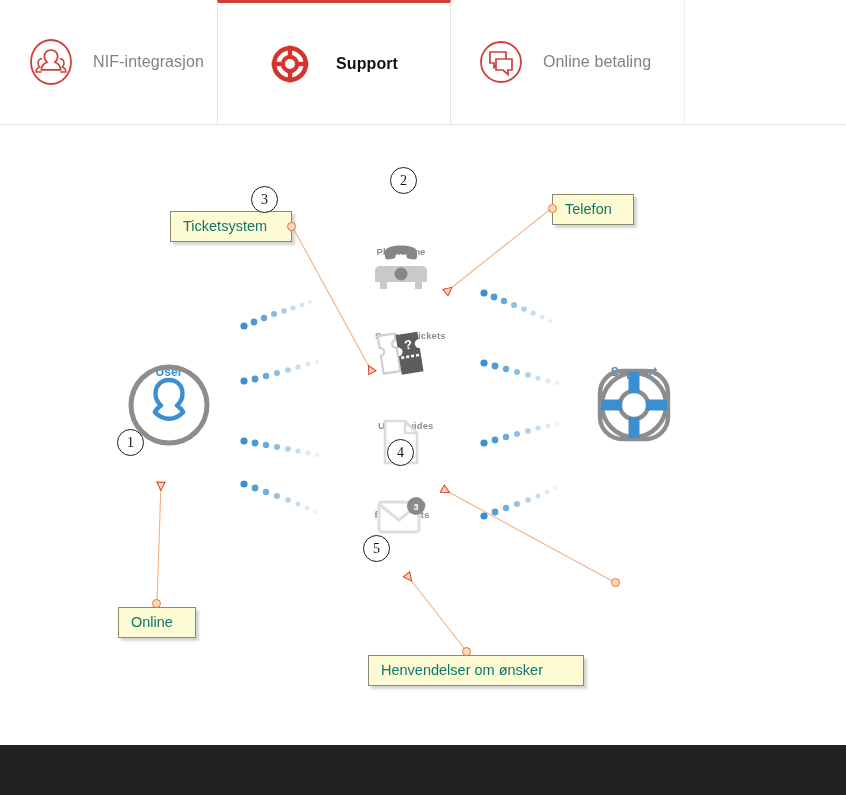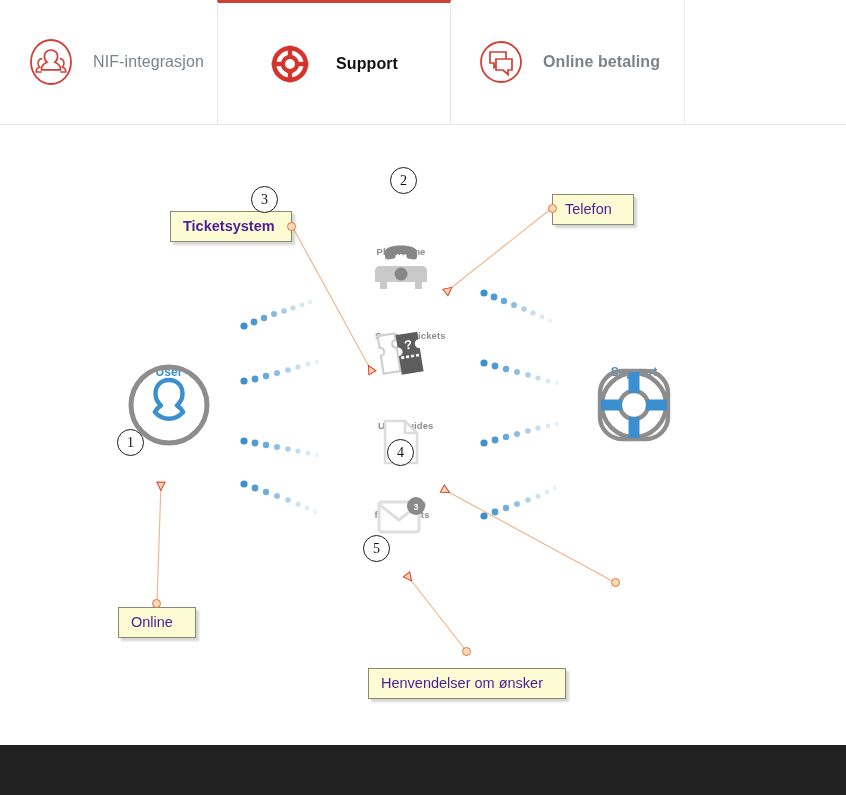--- a/index.html
+++ b/index.html
@@ -29,21 +29,21 @@
   }
   .tab.active{
     border-left:1px solid #e6e6e6;
     border-right:1px solid #e6e6e6;
     border-top:3px solid #cf4038;
   }
   .tab.active .tlabel{color:#111;font-weight:bold;}
   #tab-0{left:0px;width:217px;padding-left:27px;}
   #tab-1{left:217px;width:234px;padding-left:52px;}
   #tab-2{left:451px;width:234px;padding-left:26px;
-         border-right:1px solid #ececec;font-weight:bold;}
+         border-right:1px solid #ececec;}
 
   
   .leftcopy{
     position:absolute;left:-88px;top:238px;width:170px;
     font-size:16px;line-height:26px;color:#1c1c1c;
     text-align:left;
   }
   .leftcopy .gap{display:block;height:22px;}
 
   
@@ -52,21 +52,21 @@
     background:#fff;
   }
   .canvas svg{position:absolute;left:0;top:0;}
 
   
   .callout{
     position:absolute;
     background:#fdfbd4;
     border:1px solid #8a8a6e;
     box-shadow:3px 3px 2px rgba(0,0,0,.16);
-    font-size:14.5px;color:#4c1d95;
+    font-size:14.5px;color:#0f766e;
     padding:5px 12px 6px 12px;
     white-space:nowrap;
     box-sizing:border-box;
     line-height:18px;
   }
   .anchor{
     position:absolute;width:9px;height:9px;border-radius:50%;
     background:#ffd9b8;border:1.4px solid #e07a3a;
     box-sizing:border-box;
   }
@@ -314,38 +314,38 @@
       <circle cx="42" cy="42" r="32" fill="none" stroke="#8d8d8d" stroke-width="4.4"></circle>
       <circle cx="42" cy="42" r="14" fill="#fff" stroke="#8d8d8d" stroke-width="4.4"></circle>
       <rect x="36.5" y="9" width="11" height="21" fill="#3b8fce"></rect>
       <rect x="36.5" y="54" width="11" height="21" fill="#3b8fce"></rect>
       <rect x="9" y="36.5" width="21" height="11" fill="#3b8fce"></rect>
       <rect x="54" y="36.5" width="21" height="11" fill="#3b8fce"></rect>
     </svg>
     <div class="cap">Support</div>
   </div>
 
-  <div class="callout" style="left:170px;top:85px;width:122px;font-weight:bold;">
+  <div class="callout" style="left:170px;top:85px;width:122px;">
     <span>Ticketsystem</span>
   </div>
   <div class="anchor" style="left:287px;top:96px;"></div>
 
   <div class="callout" style="left:552px;top:68px;width:82px;">
     <span>Telefon</span>
   </div>
   <div class="anchor" style="left:548px;top:78px;"></div>
 
   <div class="anchor" style="left:611px;top:452px;"></div>
 
   <div class="callout" style="left:118px;top:481px;width:78px;">
     <span>Online</span>
   </div>
   <div class="anchor" style="left:152px;top:473px;"></div>
 
-  <div class="callout" style="left:368px;top:542px;width:198px;">
+  <div class="callout" style="left:368px;top:529px;width:216px;">
     <span>Henvendelser om ønsker</span>
   </div>
   <div class="anchor" style="left:462px;top:521px;"></div>
 
   <div class="step" style="left:117px;top:303px;">
     <span>1</span>
   </div>
   <div class="step" style="left:390px;top:41px;">
     <span>2</span>
   </div>

